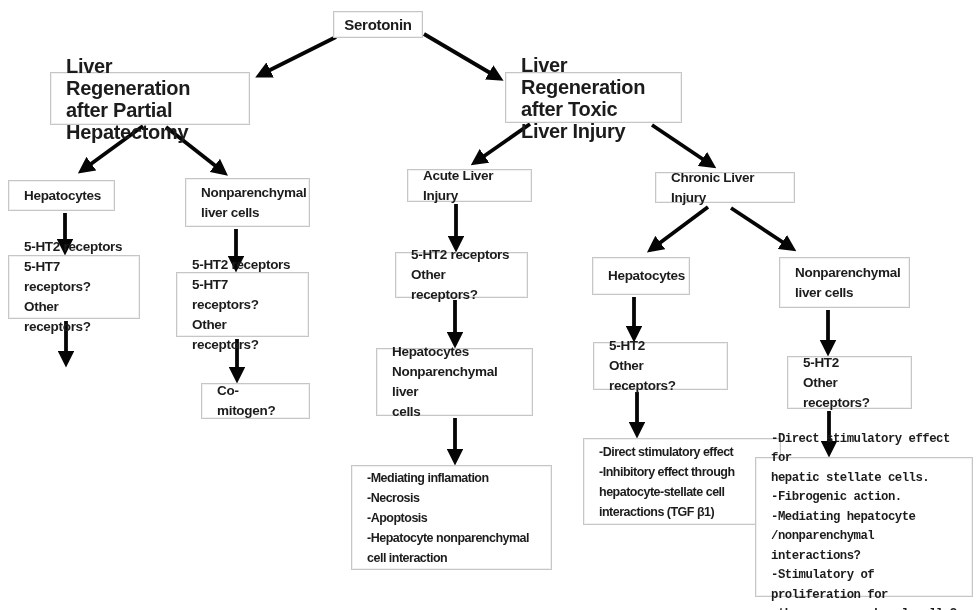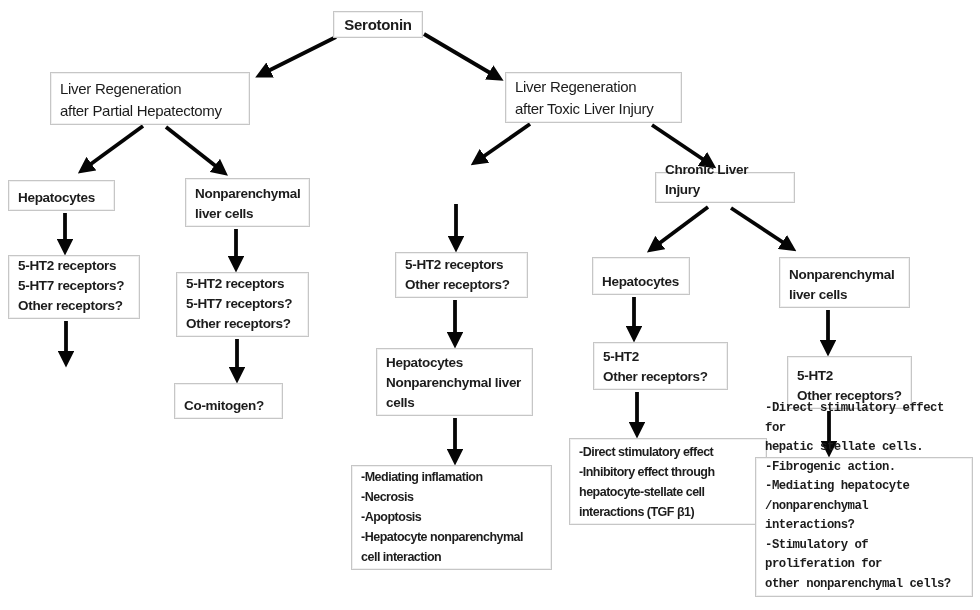--- a/index.html
+++ b/index.html
@@ -27,53 +27,53 @@
     position: absolute;
     box-sizing: border-box;
     background: #ffffff;
     border: 1px solid #c6c6c6;
     box-shadow: 0 0 0 1px #f0f0f0 inset;
     color: #1c1c1c;
     font-weight: 700;
     font-size: 13.5px;
     line-height: 20px;
     letter-spacing: -0.3px;
-    padding: 2px 9px;
+    padding: 2px 15px;
     display: flex;
-    align-items: flex-end;
+    align-items: center;
   }
   .node span {
     white-space: pre-line;
   }
   .node.center { justify-content: center; text-align: center; }
-  .node.regular { font-weight: 400; font-size: 15px; line-height: 22px; }
+  .node.regular { font-weight: 700; font-size: 20px; line-height: 22px; }
   .node.title { font-size: 15px; }
   .node.small { font-size: 12.5px; line-height: 20px; letter-spacing: -0.5px; }
   .node.xsmall { font-size: 12.3px; line-height: 19.5px; letter-spacing: -0.5px; }
 
   
   #n-serotonin            { left:333px; top:11px;  width:90px;  height:27px; }
   #n-lr-partial           { left:50px;  top:72px;  width:200px; height:53px; }
   #n-lr-toxic             { left:505px; top:72px;  width:177px; height:51px; }
   #n-hep-ph               { left:8px;   top:180px; width:107px; height:31px; }
   #n-npc-ph               { left:185px; top:178px; width:125px; height:49px; }
   #n-rec-hep-ph           { left:8px;   top:255px; width:132px; height:64px; }
   #n-co-mitogen           { left:18px;  top:367px; width:108px; height:37px; }
   #n-rec-np-ph            { left:176px; top:272px; width:133px; height:65px; }
-  #n-co-mitogen-q         { left:174px; top:383px; width:109px; height:36px; }
+  #n-co-mitogen-q         { left:201px; top:383px; width:109px; height:36px; }
   #n-acute                { left:407px; top:169px; width:125px; height:33px; }
   #n-rec-acute            { left:395px; top:252px; width:133px; height:46px; }
   #n-cells-acute          { left:376px; top:348px; width:157px; height:68px; }
   #n-effects-acute        { left:351px; top:465px; width:201px; height:105px; }
   #n-chronic              { left:655px; top:172px; width:140px; height:31px; }
   #n-hep-chronic          { left:592px; top:257px; width:98px;  height:38px; }
   #n-npc-chronic          { left:779px; top:257px; width:131px; height:51px; }
   #n-rec-hep-chronic      { left:593px; top:342px; width:135px; height:48px; }
   #n-rec-np-chronic       { left:787px; top:356px; width:125px; height:53px; }
-  #n-effects-hep-chronic  { left:569px; top:438px; width:198px; height:87px; }
+  #n-effects-hep-chronic  { left:583px; top:438px; width:198px; height:87px; }
   #n-effects-np-chronic   { left:755px; top:457px; width:218px; height:140px;font-family:Liberation Mono, monospace; }
 </style>
 </head>
 <body>
 
 <div id="canvas">
 
   <svg id="arrows" viewBox="0 0 980 610" xmlns="http://www.w3.org/2000/svg">
     <defs>
       <marker id="ah" markerWidth="4.4" markerHeight="4.4" refX="2.4" refY="2.2" orient="auto">
@@ -136,20 +136,23 @@
   <div class="node" id="n-rec-np-ph">
     <span>5-HT2 receptors
 5-HT7 receptors?
 Other receptors?</span>
   </div>
 
   <div class="node" id="n-co-mitogen-q">
     <span>Co-mitogen?</span>
   </div>
 
+  <div class="node" id="n-acute">
+    <span>Acute Liver Injury</span>
+  </div>
 
   <div class="node" id="n-rec-acute">
     <span>5-HT2 receptors
 Other receptors?</span>
   </div>
 
   <div class="node" id="n-cells-acute">
     <span>Hepatocytes
 Nonparenchymal liver
 cells</span>

